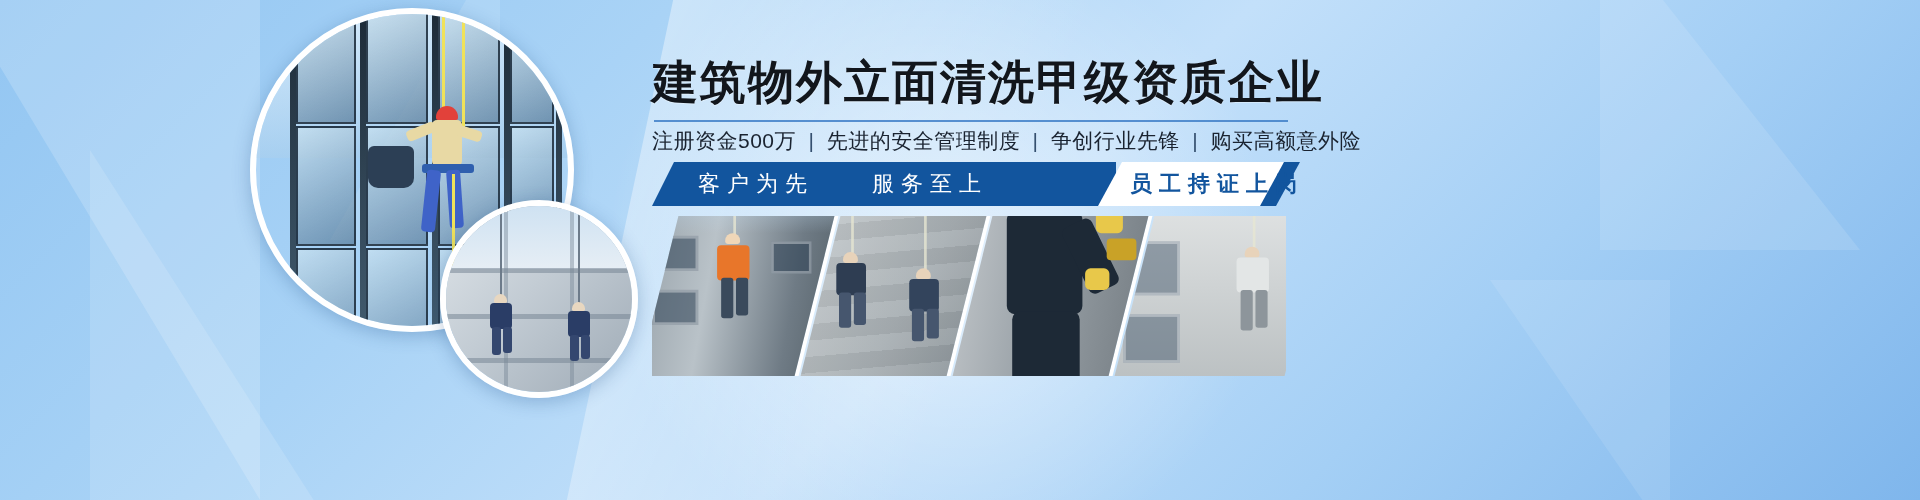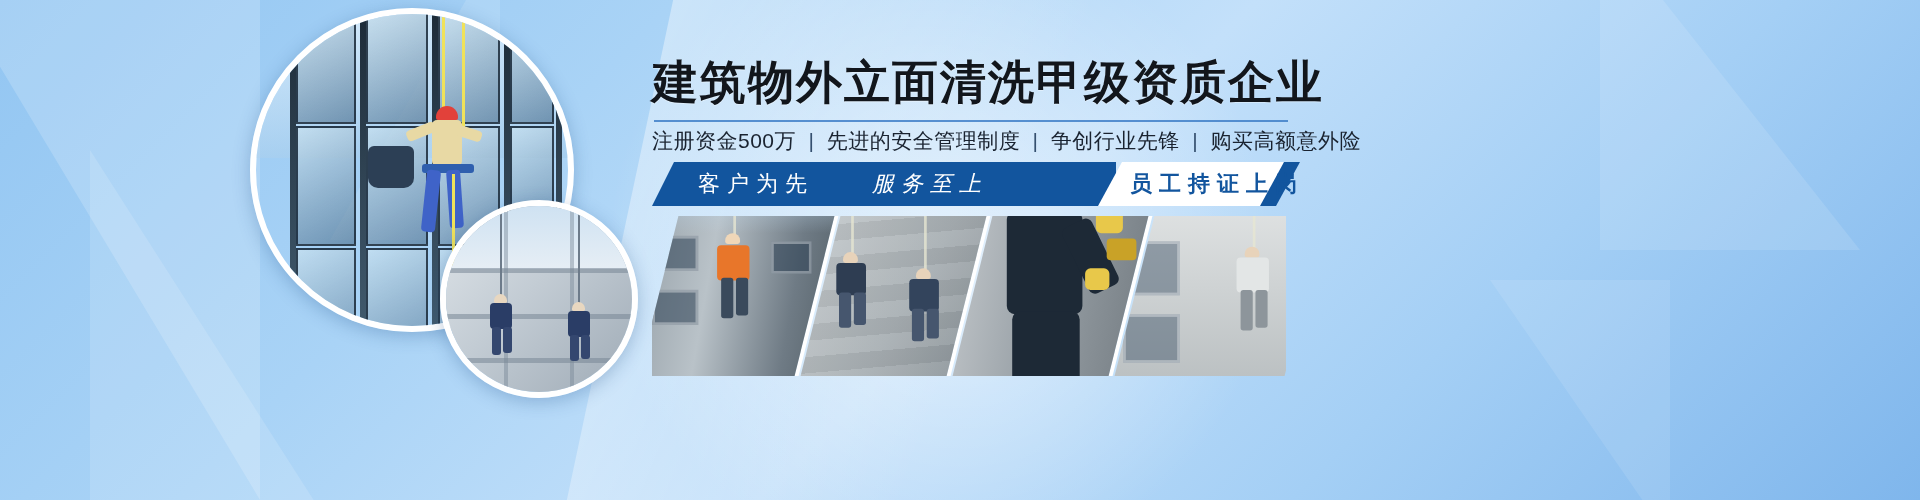--- a/index.html
+++ b/index.html
@@ -169,21 +169,21 @@
     position:absolute; right:-14px; top:0; bottom:0; width:40px;
     background:#12559e;
     clip-path:polygon(24px 0, 100% 0, calc(100% - 24px) 100%, 0 100%);
   }
   .slg {
     position:absolute; top:0; height:44px; line-height:44px;
     font-family:"Liberation Sans","DejaVu Sans",sans-serif;
     font-size:22px; letter-spacing:7px; white-space:nowrap;
   }
   .slg1 { left:46px;  color:#ffffff; }
-  .slg2 { left:220px; color:#ffffff;font-style:italic; }
+  .slg2 { left:220px; color:#ffffff; }
   .slg3 { left:478px; color:#12559e; font-weight:bold; }
 
   
   .strip {
     position:absolute; left:652px; top:216px;
     width:634px; height:160px;
     overflow:hidden;
   }
   .slice {
     position:absolute; top:-18px; height:200px;

